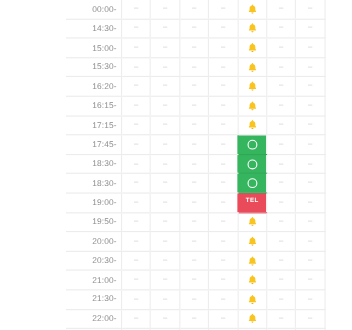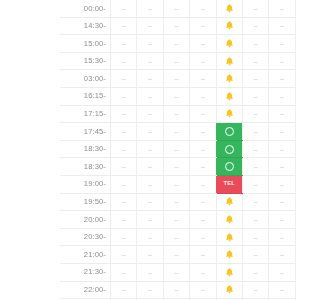--- a/index.html
+++ b/index.html
@@ -300,21 +300,21 @@
               <span class="dash-mark">–</span>
             </div>
           </td>
           <td class="data-cell last-col">
             <div class="cell-inner">
               <span class="dash-mark">–</span>
             </div>
           </td>
         </tr>
         <tr class="slot-row">
-          <td class="time-cell">03:00-</td>
+          <td class="time-cell">16:20-</td>
           <td class="data-cell">
             <div class="cell-inner">
               <span class="dash-mark">–</span>
             </div>
           </td>
           <td class="data-cell">
             <div class="cell-inner">
               <span class="dash-mark">–</span>
             </div>
           </td>

